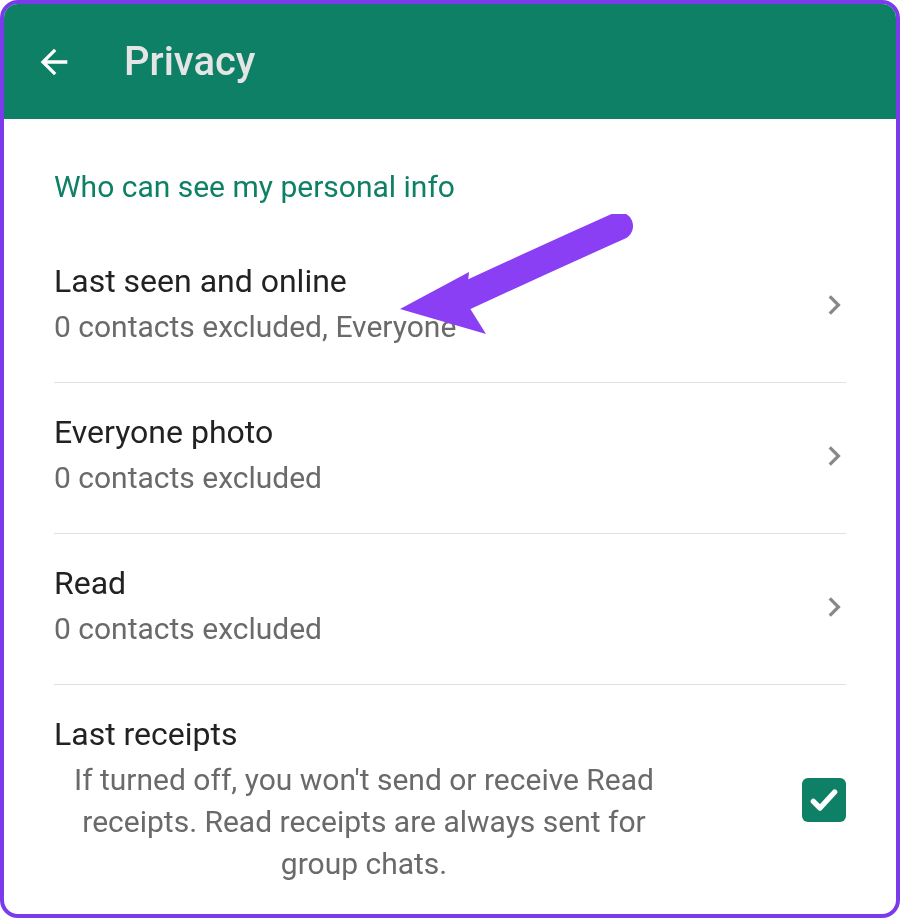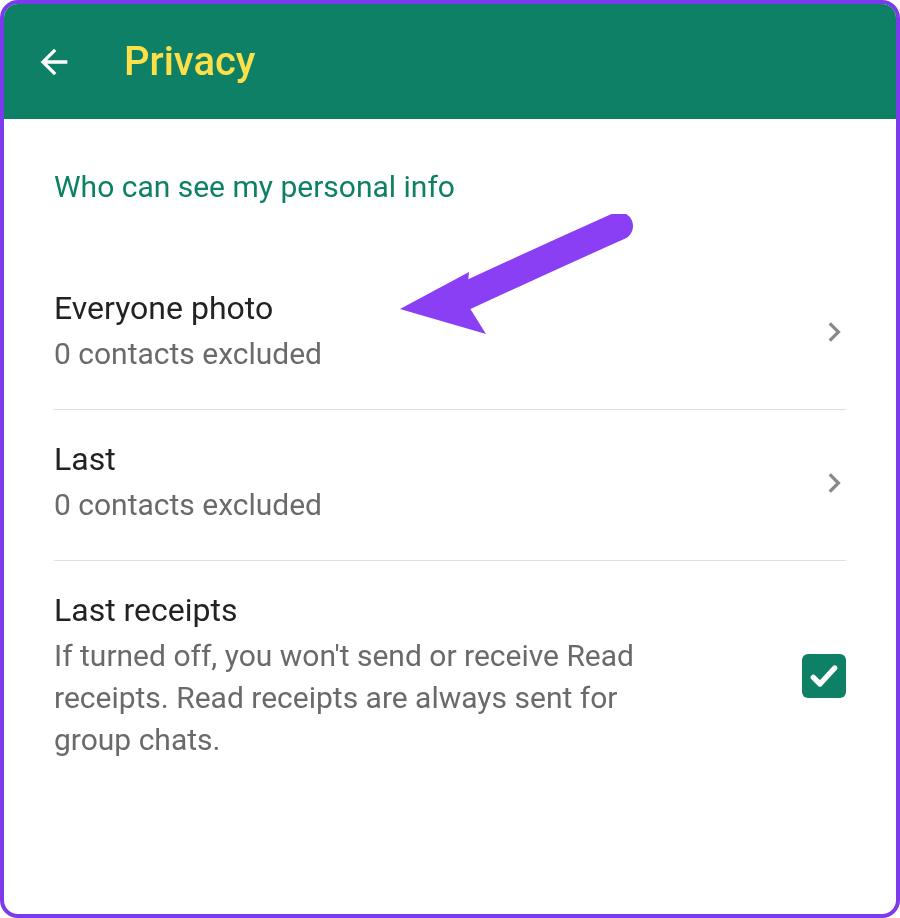--- a/index.html
+++ b/index.html
@@ -31,32 +31,32 @@
       display: flex;
       align-items: center;
       justify-content: center;
     }
     .back-icon svg {
       width: 40px;
       height: 40px;
       fill: #fff;
     }
     .header-title {
-      color: #fde047;
+      color: #e5e5e5;
       font-size: 40px;
       font-weight: 500;
     }
     .content {
       padding: 50px 50px 0 50px;
     }
     .section-heading {
       color: #0e8066;
       font-size: 30px;
       font-weight: 400;
-      margin-bottom: 55px;
+      margin-bottom: 28px;
     }
     .setting-row {
       border-bottom: 1px solid #e0e0e0;
       padding: 30px 0 34px 0;
       display: flex;
       align-items: center;
       justify-content: space-between;
       cursor: pointer;
     }
     .setting-row.no-border {
@@ -115,53 +115,65 @@
       left: 390px;
       top: 210px;
       pointer-events: none;
     }
     .arrow-annotation svg {
       width: 240px;
       height: 140px;
     }
     .setting-row.readreceipts .setting-subtitle {
       max-width: 620px;
+      text-align: center;
     }
   </style>
 </head>
 <body>
 
 <div class="header">
   <div class="back-icon">
     <svg viewBox="0 0 24 24">
       <path d="M20 11H7.83l5.59-5.59L12 4l-8 8 8 8 1.41-1.41L7.83 13H20v-2z"></path>
     </svg>
   </div>
   <div class="header-title">Privacy</div>
 </div>
 
 <div class="content">
   <div class="section-heading">Who can see my personal info</div>
 
+  <div class="setting-row">
+    <div class="setting-text">
+      <div class="setting-title">Last seen and online</div>
+      <div class="setting-subtitle">0 contacts excluded, Everyone</div>
+    </div>
+    <div class="chevron">
+      <svg viewBox="0 0 24 24">
+          <polyline points="9 4 17 12 9 20"></polyline>
+        </svg>
+    </div>
+  </div>
 
   <div class="setting-row">
     <div class="setting-text">
       <div class="setting-title">Everyone photo</div>
       <div class="setting-subtitle">0 contacts excluded</div>
     </div>
     <div class="chevron">
       <svg viewBox="0 0 24 24">
           <polyline points="9 4 17 12 9 20"></polyline>
         </svg>
     </div>
   </div>
 
   <div class="setting-row">
     <div class="setting-text">
-      <div class="setting-title">Last</div>
+      <div class="setting-title">Read</div>
       <div class="setting-subtitle">0 contacts excluded</div>
     </div>
     <div class="chevron">
       <svg viewBox="0 0 24 24">
           <polyline points="9 4 17 12 9 20"></polyline>
         </svg>
     </div>
   </div>
 
   <div class="setting-row readreceipts no-border">

